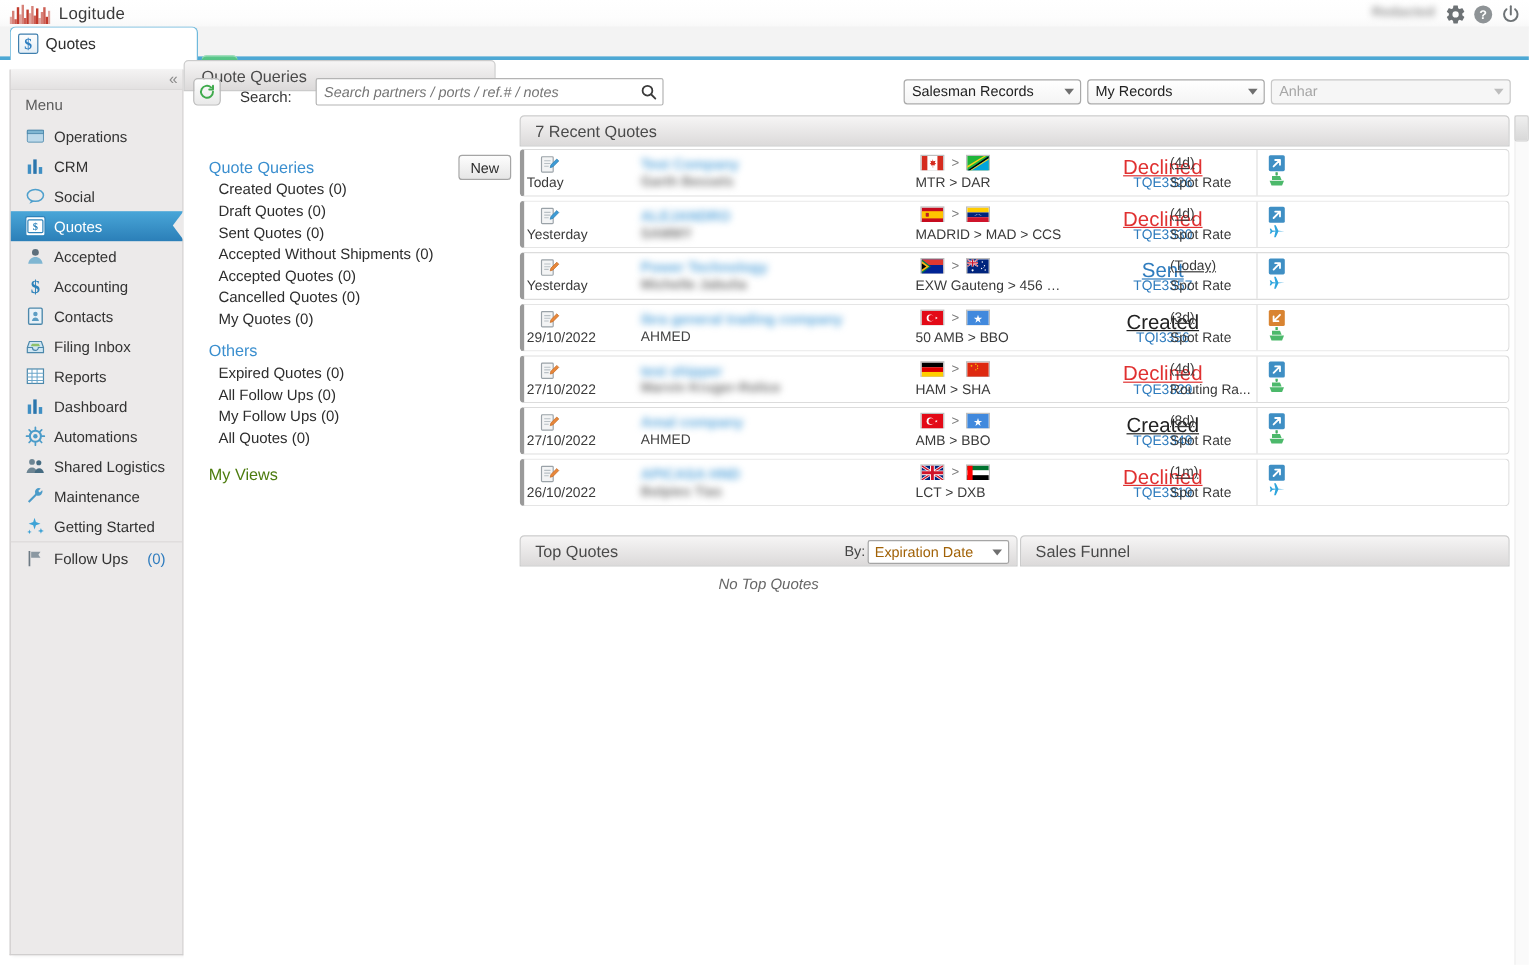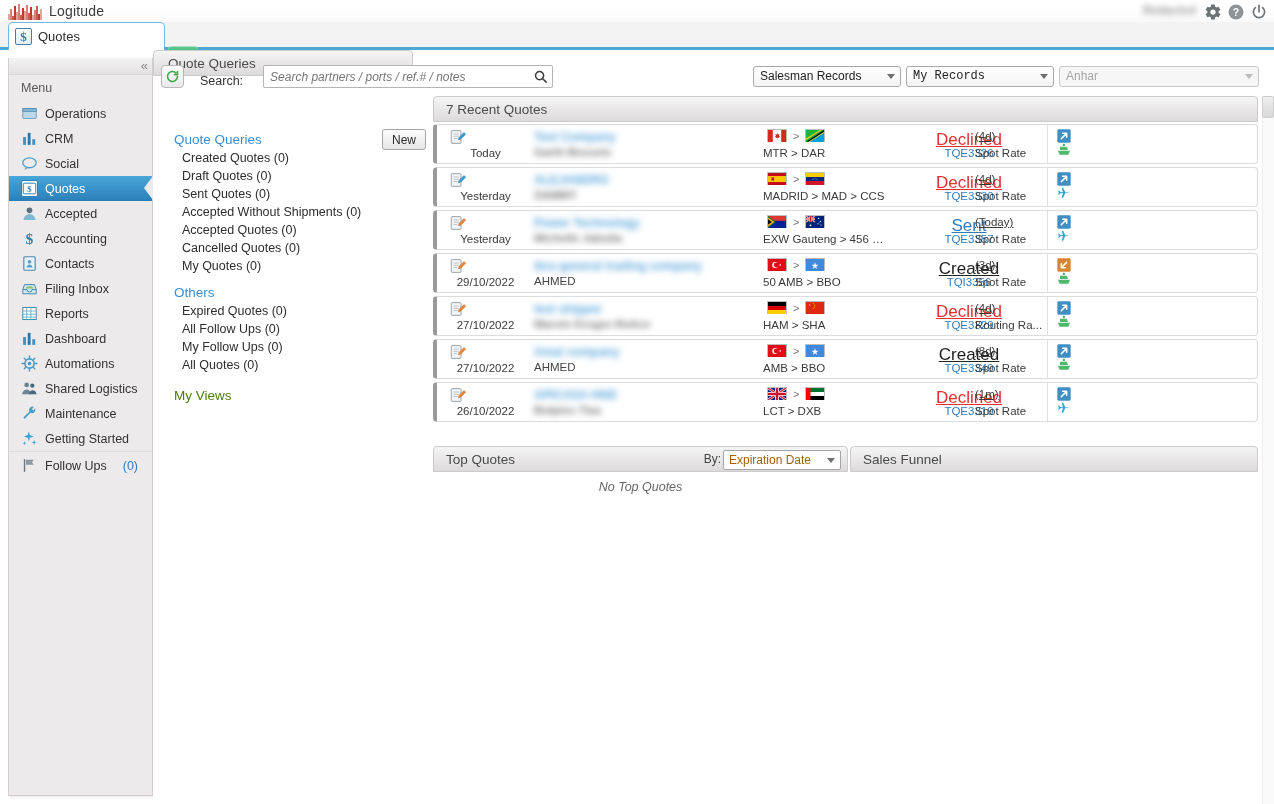--- a/index.html
+++ b/index.html
@@ -152,21 +152,21 @@
     background: linear-gradient(to bottom,#ffffff,#f4f4f4);
     font-size: 12px; color: #222; padding-left: 6px; line-height: 19px;
     cursor: pointer;
   }
   .sel .arrow {
     position: absolute; right: 5px; top: 7px;
     border-left: 4px solid transparent; border-right: 4px solid transparent;
     border-top: 5px solid #6f6f6f;
   }
   #sel-scope { left: 600px; width: 148px; }
-  #sel-records { left: 753px; width: 148px; font-family: Liberation Mono, monospace; }
+  #sel-records { left: 753px; width: 148px; }
   #sel-person {
     left: 906px; width: 200px; color: #a6a6a6; background: #f6f6f6; border-color: #c8c8c8;
   }
   #sel-person .arrow { border-top-color: #bdbdbd; }
 
   #queries-panel { left: 15px; top: 46px; width: 260px; height: 26px; border:none; }
   #queries-head {
     width: 260px; height: 26px;
     background: linear-gradient(to bottom,#f6f5f5,#dcdada);
     border: 1px solid #cbcbcb;
@@ -203,21 +203,21 @@
     position: relative; height: 40px; margin-bottom: 3px;
     border: 1px solid #dcdcdc; border-radius: 4px; background: #fff;
     border-left: 4px solid #9a9a9a;
     display: flex; align-items: stretch; cursor: pointer;
   }
   .qrow .c-date {
     width: 95px; flex: 0 0 95px; position: relative; padding-left: 6px;
   }
   .qrow .c-date .dicon { position: absolute; left: 12px; top: 3px; }
   .qrow .c-date .dtext {
-    position: absolute; left: 2px; bottom: 4px; width: 93px; text-align: center;
+    position: absolute; left: 2px; bottom: 4px; width: 93px; 
     font-size: 11.5px; color: #3a3a3a;
   }
   .qrow .c-party { flex: 1 1 auto; position: relative; }
   .qrow .c-party .pname {
     position: absolute; left: 2px; top: 5px; font-size: 12px;
     color: #5fa9dd; filter: blur(3px); font-weight: 600; white-space: nowrap;
   }
   .qrow .c-party .pperson {
     position: absolute; left: 2px; bottom: 5px; font-size: 11.5px; color: #444;
     white-space: nowrap;

